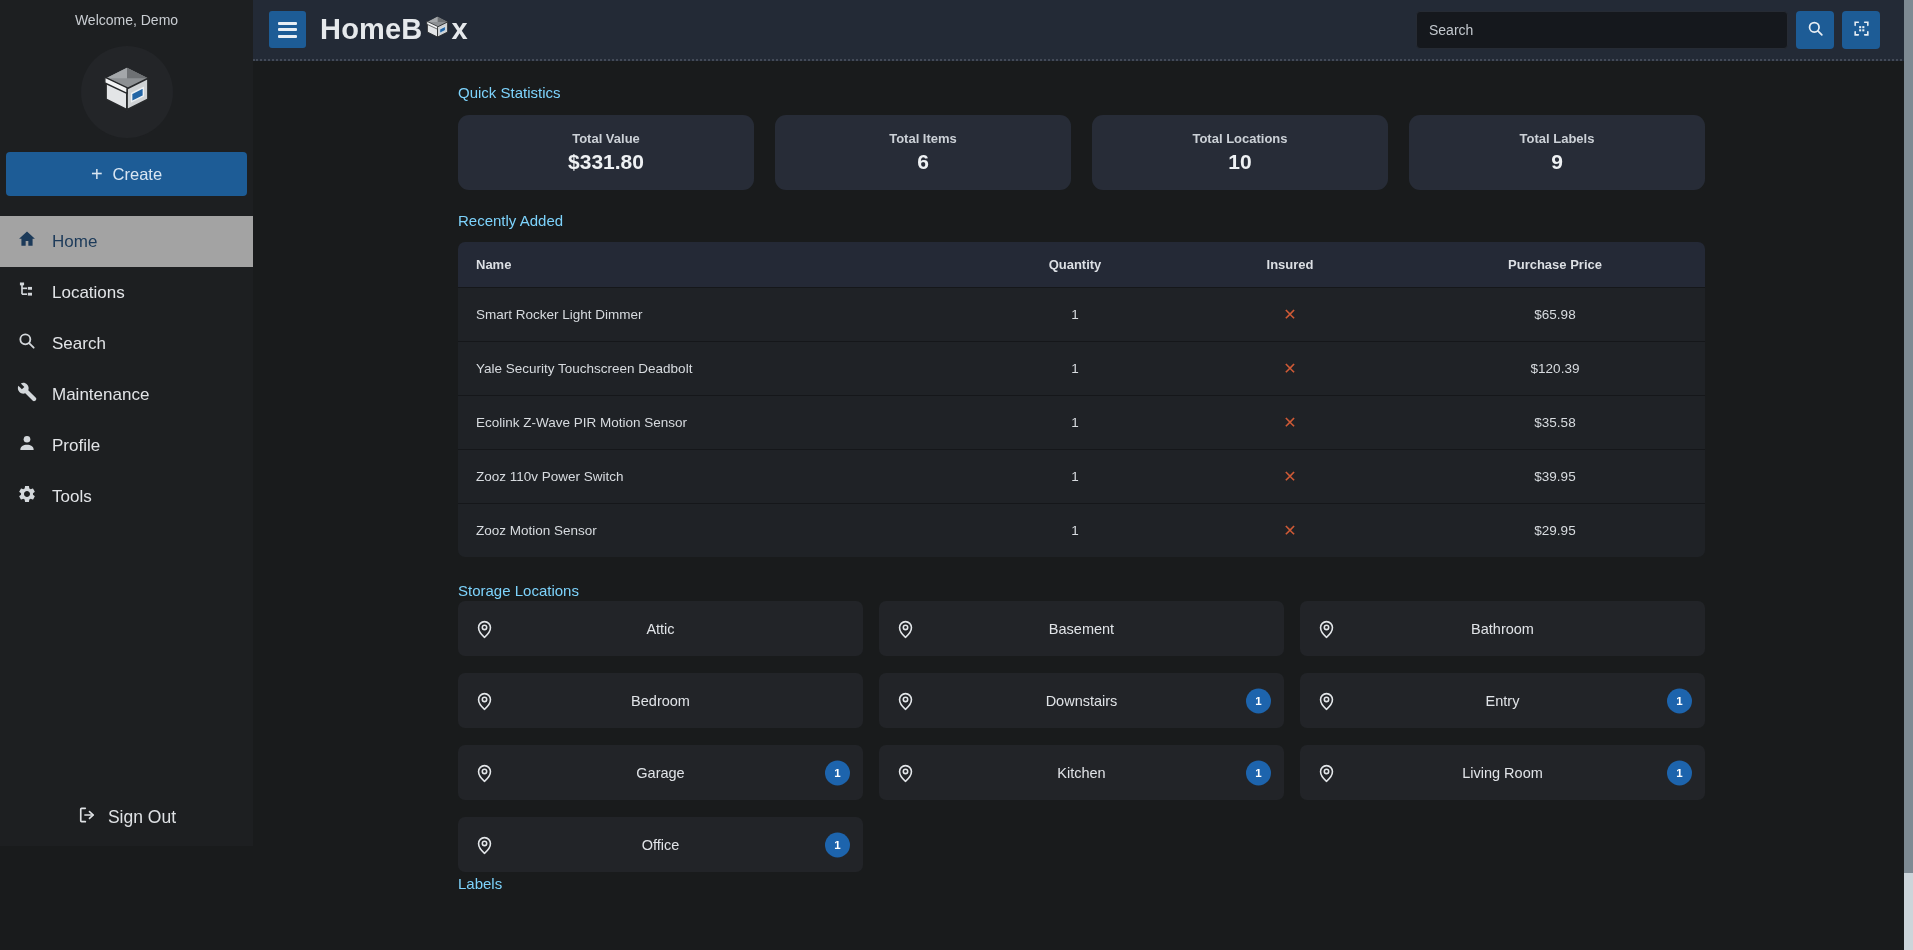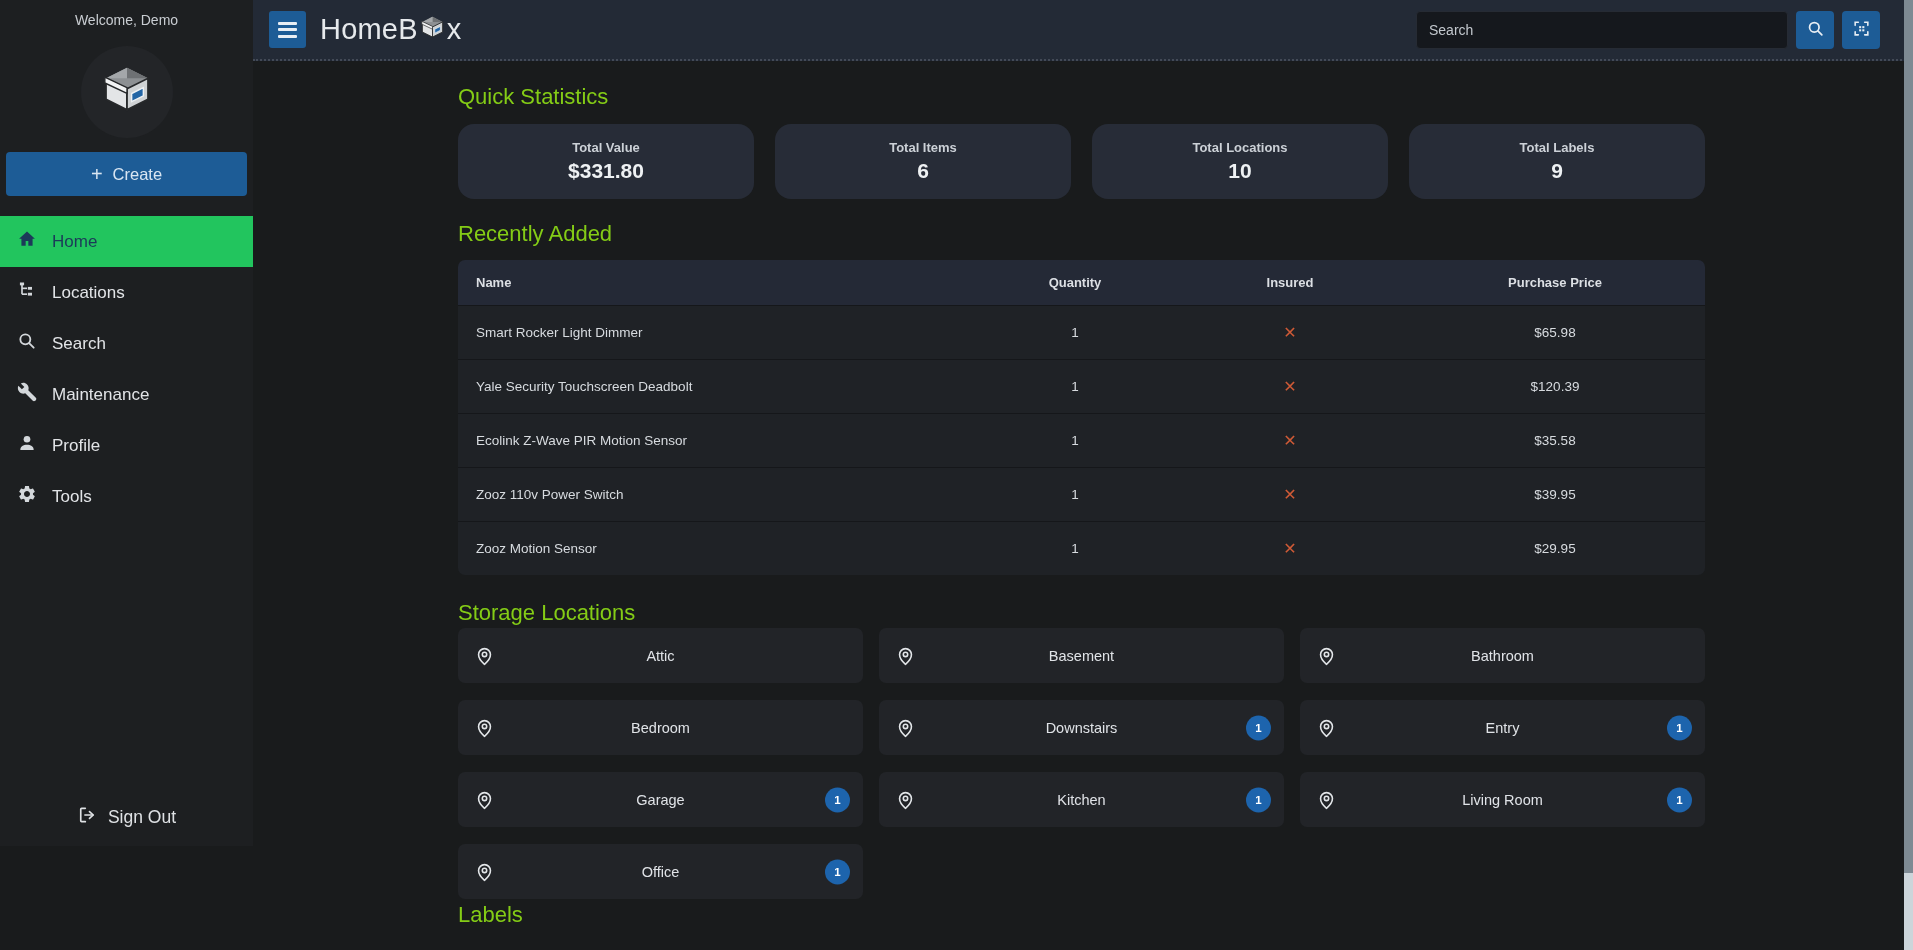--- a/index.html
+++ b/index.html
@@ -26,69 +26,69 @@
     display:flex; align-items:center; justify-content:center; gap:10px;
     font-family:inherit; cursor:pointer;
   }
   .create-btn .plus { font-size:20px; font-weight:400; line-height:1; }
   .nav { margin-top:20px; display:flex; flex-direction:column; }
   .nav-item {
     height:51px; display:flex; align-items:center; gap:15px;
     padding-left:17px; font-size:17px; color:#e2e4e7; cursor:pointer;
   }
   .nav-item svg { flex:0 0 auto; }
-  .nav-item.active { background:#22c55e; color:#1c3a59; }
+  .nav-item.active { background:#a3a3a3; color:#1c3a59; }
   .signout {
     position:absolute; bottom:8px; left:0; width:100%; height:42px;
     display:flex; align-items:center; justify-content:center; gap:11px;
     font-size:17.5px; color:#dfe2e5; cursor:pointer; background:none; border:none;
     font-family:inherit;
   }
   
   .header {
     position:absolute; left:253px; top:0; right:0; height:61px;
     background:#232a36; border-bottom:2px dotted #434a57;
     display:flex; align-items:center; padding-left:16px; z-index:4;
   }
   .hamburger {
     width:37px; height:37px; background:#1d5c96; border:none; border-radius:3px;
     display:flex; flex-direction:column; align-items:center; justify-content:center;
     gap:3.5px; cursor:pointer;
   }
   .hamburger span { display:block; width:19px; height:3px; background:#e8eef4; border-radius:1px; }
   .brand {
-    margin-left:14px; font-size:29px; font-weight:normal; color:#e6e9ec;
+    margin-left:14px; font-size:29px; font-weight:bold; color:#e6e9ec;
     display:flex; align-items:center; letter-spacing:.2px;justify-content:space-between;
   }
   .brand svg { margin:3px 1px 0; }
   .header .spacer { flex:1; }
   .search-input {
     width:372px; height:38px; background:#15181d; border:1px solid #262b34;
     border-radius:4px; color:#dfe3e7; font-size:14px; padding:0 12px;
     font-family:inherit; outline:none;
   }
   .search-input::placeholder { color:#c3c8ce; opacity:1; }
   .icon-btn {
     width:38px; height:38px; margin-left:8px; background:#1d5c96; border:none;
     border-radius:4px; display:flex; align-items:center; justify-content:center;
     cursor:pointer;
   }
   .icon-btn:last-of-type { margin-right:33px; }
   
   .main { position:absolute; left:253px; top:61px; right:9px; bottom:0; }
   .content { padding:23px 199px 0 205px; }
-  .sec-title { font-size:22px; font-weight:400; color:#84cc16; }
+  .sec-title { font-size:15px; font-weight:400; color:#7dd3fc; }
   .t-stats { margin-bottom:14px; }
   .t-recent { margin-top:22px; margin-bottom:13px; }
   .t-locs { margin-top:25px; margin-bottom:2px; }
   .t-labels { margin-top:3px; }
   
   .stats { display:grid; grid-template-columns:repeat(4,1fr); gap:21px; }
   .stat-card {
-    height:75px; background:#272c37; border-radius:16px;
+    height:75px; background:#272c37; border-radius:11px;
     display:flex; flex-direction:column; align-items:center; justify-content:center; gap:4px;
   }
   .stat-label { font-size:13px; font-weight:bold; color:#ccd1d7; }
   .stat-value { font-size:21px; font-weight:bold; color:#eef1f3; }
   
   .table { border-radius:7px; overflow:hidden; }
   .thead, .trow { display:grid; grid-template-columns:1fr 200px 230px 300px; align-items:center; }
   .thead { height:45px; background:#242936; font-size:13px; font-weight:bold; color:#dcdfe4; }
   .trow { height:54px; background:#1f2226; border-top:1px solid #15171a; font-size:13.5px; color:#d7dbdf; }
   .cell-name { padding-left:18px; text-align:left; }

